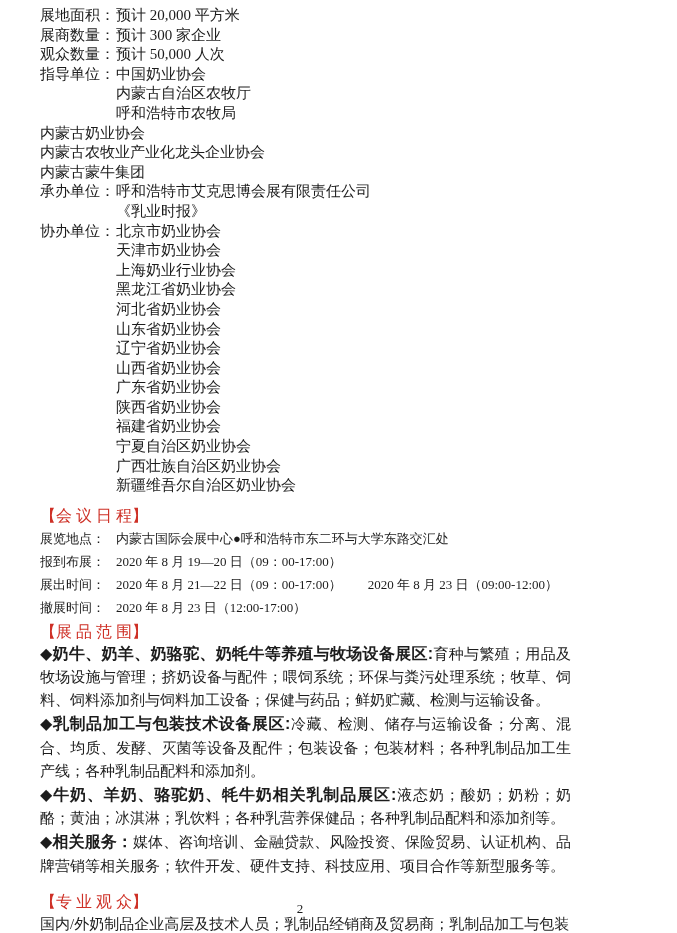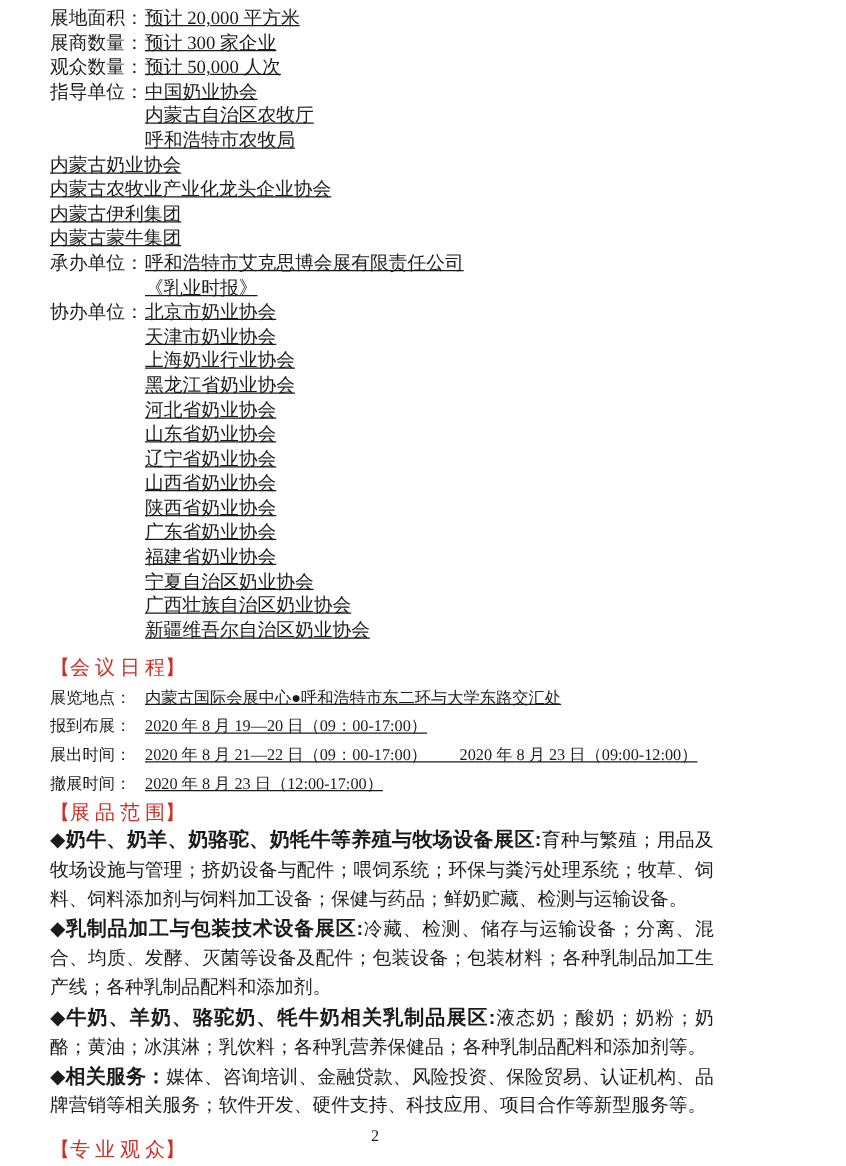--- a/index.html
+++ b/index.html
@@ -18,21 +18,21 @@
     color: #1c1c1c;
     overflow: hidden;
   }
   
   .info-list {
     font-size: 15px;
     line-height: 19.6px;
   }
   .info-row { display: flex; }
   .info-label { width: 76px; flex: none; white-space: nowrap; }
-  .info-values { flex: 1; text-decoration: underline; }
+  .info-values { flex: 1; }
   
   .sec-header {
     color: var(--accent-red, #ce3026);
     font-weight: normal;
     font-size: 16px;
     line-height: 22px;
     margin: 0;
   }
   #schedule { margin-top: 9px; }
   #schedule .info-list {
@@ -93,21 +93,20 @@
         <div class="info-values">
           <div class="info-value-line">中国奶业协会</div>
           <div class="info-value-line">内蒙古自治区农牧厅</div>
           <div class="info-value-line">呼和浩特市农牧局</div>
         </div>
       </div>
       <div class="info-row">
         <div class="info-values">
           <div class="info-value-line">内蒙古奶业协会</div>
           <div class="info-value-line">内蒙古农牧业产业化龙头企业协会</div>
-          <div class="info-value-line">内蒙古伊利集团</div>
           <div class="info-value-line">内蒙古蒙牛集团</div>
         </div>
       </div>
       <div class="info-row">
         <span class="info-label">承办单位：</span>
         <div class="info-values">
           <div class="info-value-line">呼和浩特市艾克思博会展有限责任公司</div>
           <div class="info-value-line">《乳业时报》</div>
         </div>
       </div>
@@ -115,22 +114,22 @@
         <span class="info-label">协办单位：</span>
         <div class="info-values">
           <div class="info-value-line">北京市奶业协会</div>
           <div class="info-value-line">天津市奶业协会</div>
           <div class="info-value-line">上海奶业行业协会</div>
           <div class="info-value-line">黑龙江省奶业协会</div>
           <div class="info-value-line">河北省奶业协会</div>
           <div class="info-value-line">山东省奶业协会</div>
           <div class="info-value-line">辽宁省奶业协会</div>
           <div class="info-value-line">山西省奶业协会</div>
+          <div class="info-value-line">广东省奶业协会</div>
           <div class="info-value-line">陕西省奶业协会</div>
-          <div class="info-value-line">广东省奶业协会</div>
           <div class="info-value-line">福建省奶业协会</div>
           <div class="info-value-line">宁夏自治区奶业协会</div>
           <div class="info-value-line">广西壮族自治区奶业协会</div>
           <div class="info-value-line">新疆维吾尔自治区奶业协会</div>
         </div>
       </div>
     </div>
 
   <section id="schedule">
     <h2 class="sec-header">【会 议 日 程】</h2>

